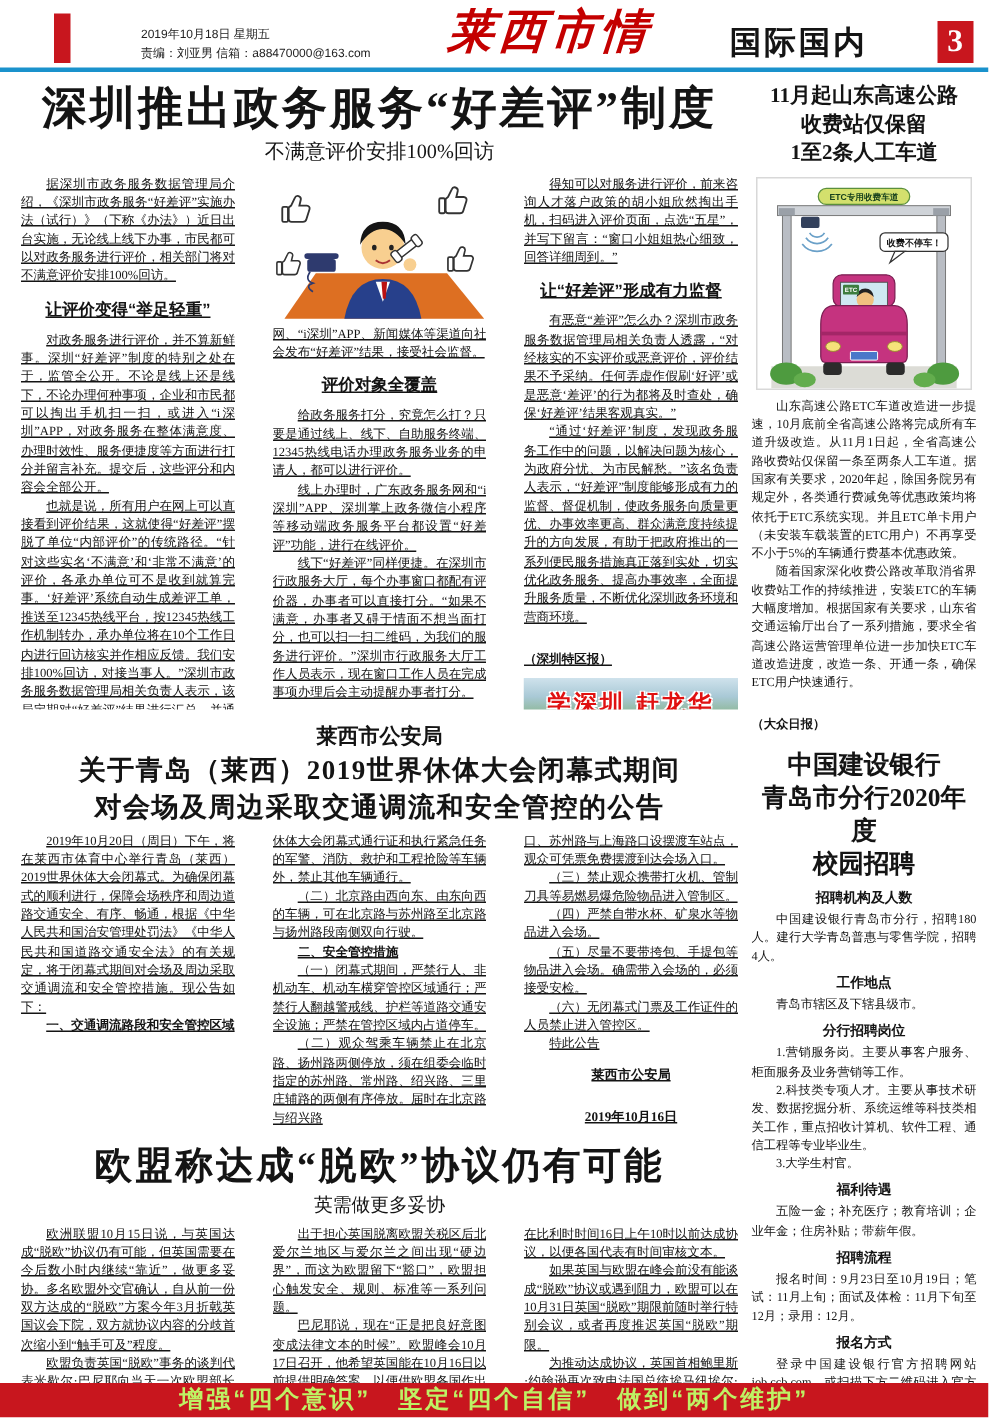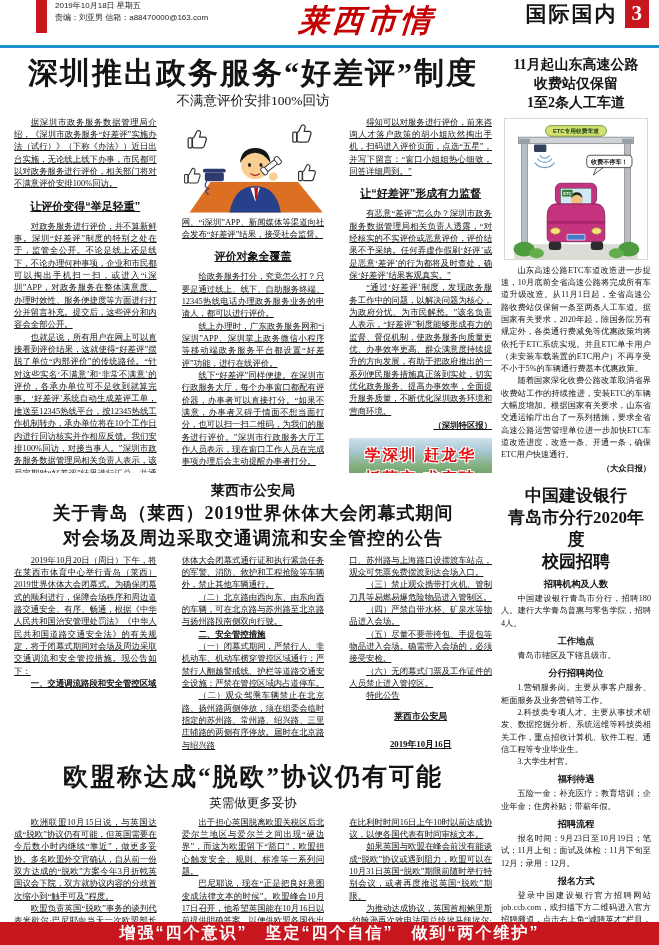--- a/index.html
+++ b/index.html
@@ -4,21 +4,21 @@
 <title>莱西市情</title>
 <style>
   * { box-sizing: border-box; }
   html,body { margin:0; padding:0; }
   body {
     width:659px; height:945px; background:#fff; color:#141414;
     font-family:"Liberation Serif","DejaVu Serif",serif;
     position:relative; overflow:hidden;
   }
   
-  header { display:flex; align-items:flex-start; height:42px; padding:0 10px 0 8px; }
+  header { display:flex; align-items:flex-end; height:42px; padding:10px 10px 0 8px;gap:39px; }
   .red-bar { width:11px; height:33px; background:#c8161e; margin-left:28px; flex:none; }
   .issue-info { margin-left:8px; font-size:8px; line-height:1.55; color:#222;
     font-family:"Liberation Sans","DejaVu Sans",sans-serif; white-space:nowrap; }
   .masthead { flex:1; text-align:center; color:#c40000; font-size:31px; font-weight:bold;
     font-style:italic; transform:skewX(-4deg); letter-spacing:3px;
     font-family:"DejaVu Serif","Liberation Serif",serif; }
   .section-label { font-size:21px; font-weight:900; letter-spacing:2px; white-space:nowrap;
     font-family:"Liberation Sans","DejaVu Sans",sans-serif; }
   .page-num { background:#c8161e; color:#fff; font-size:21px; font-weight:bold;
     padding:1px 7px 2px; margin-left:7px; font-family:"Liberation Serif",serif; }
@@ -29,21 +29,21 @@
   main.main-col { width:478px; flex:none; }
   aside.sidebar { flex:1; min-width:0; overflow:hidden; }
 
   .cols { display:flex; gap:25px; text-align:justify;text-decoration:underline; }
   .cols .col { flex:1; min-width:0; overflow:hidden; }
   main p { margin:0; font-size:8.4px; line-height:1.47; text-indent:2em; }
   p.cont { text-indent:0; }
   p.bold-line { font-weight:bold; }
   .subhead { font-weight:bold; text-align:center; font-size:11px; margin:8px 0 7px;
     text-indent:0; font-family:"Liberation Sans","DejaVu Sans",sans-serif; }
-  .credit { text-align:right; font-weight:bold; text-indent:0; margin-top:2px; }
+  .credit { text-align:left; font-weight:bold; text-indent:0; margin-top:16px; }
   .sig { text-align:center; font-weight:bold; text-indent:0; margin-top:7px; font-size:8.8px; }
 
   
   .a1-headline { font-size:30px; line-height:1.12; letter-spacing:2px; text-align:center;
     font-weight:bold; margin:1px 0 0; }
   .a1-subtitle { font-size:13.5px; text-align:center; margin:2px 0 7px; font-weight:normal; }
   .a1 .cols { height:356px; }
   .phone-cartoon { width:100%; height:96px; display:block; margin-bottom:4px; }
   .slogan-banner { position:relative; width:100%; height:62px; margin-top:5px;
     background:
@@ -74,21 +74,21 @@
   .etc-cartoon { width:96%; height:142px; display:block; margin:6px auto 5px;
     border:1px solid #d8d8d8; background:#fff; }
   .sb-b { margin-top:9px; }
   .sb-b-h { font-size:17px; font-weight:bold; text-align:center; line-height:1.3; margin:0; }
   .sb-sub { font-size:9.2px; font-weight:bold; text-align:center; margin:5px 0 2px; text-indent:0;
     font-family:Liberation Serif, serif; }
 
   
   footer { position:absolute; left:0; right:0; bottom:0; height:23px; background:#c8161e;
     display:flex; align-items:center; justify-content:center; }
-  footer span { color:#ffffff; font-weight:bold; font-size:16px; letter-spacing:2px;
+  footer span { color:#bef264; font-weight:bold; font-size:16px; letter-spacing:2px;
     font-family:"Liberation Sans","DejaVu Sans",sans-serif; }
   svg text { font-family:"Liberation Sans","DejaVu Sans",sans-serif; }
 </style>
 </head>
 <body>
 
 <header>
   <div class="red-bar"></div>
   <div class="issue-info">
     <div>2019年10月18日 星期五</div>

